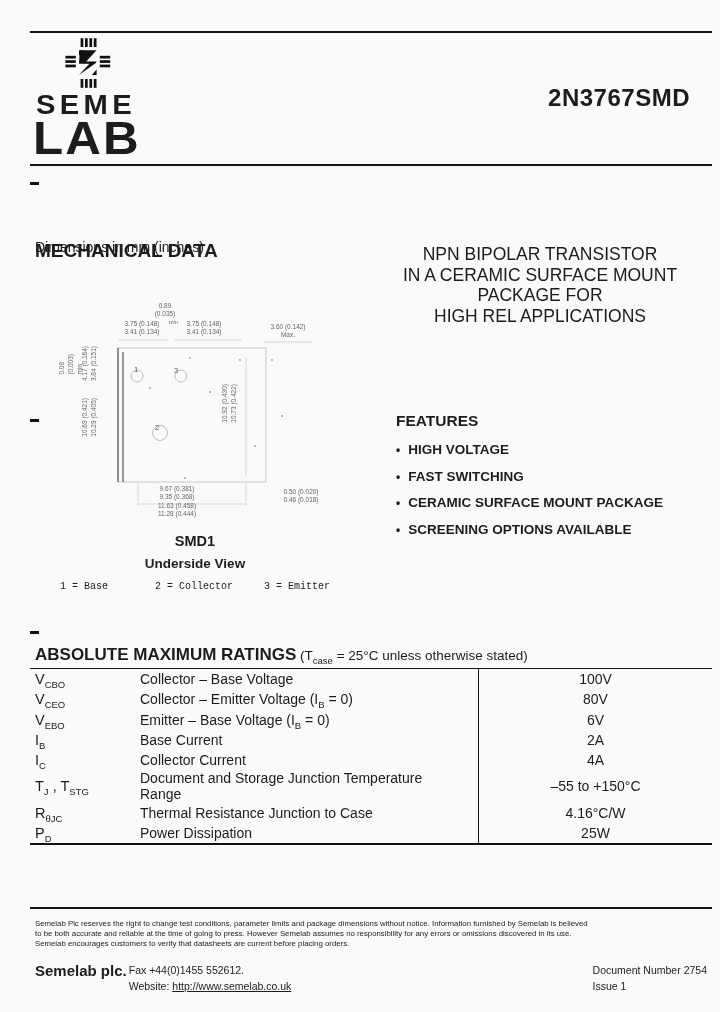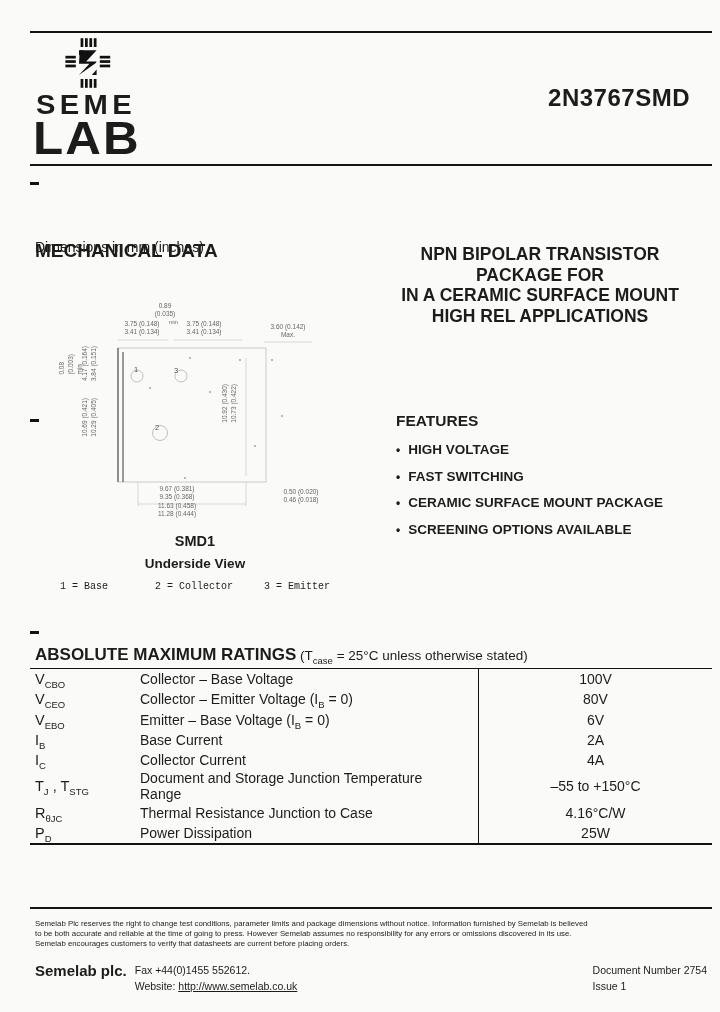--- a/index.html
+++ b/index.html
@@ -14,21 +14,21 @@
   
   .part-number{top:84px;right:30px;font-size:24px;font-weight:bold;letter-spacing:.5px;}
   .brand{left:33px;top:36px;width:180px;}
   .brand-icon{position:absolute;left:30px;top:2px;}
   .brand-seme{position:absolute;left:3px;top:54px;font-size:27px;font-weight:900;letter-spacing:4px;transform:scaleX(1.08);transform-origin:left;}
   .brand-lab{position:absolute;left:0px;top:78px;font-size:47px;font-weight:900;letter-spacing:2px;transform:scaleX(1.05);transform-origin:left;line-height:1;}
   
   .mech-heading{left:35px;top:220px;font-size:19px;font-weight:bold;margin-top:20px;}
   .mech-sub{left:35px;top:239px;font-size:14px;}
   
-  .title-block{left:372px;top:244px;width:336px;text-align:center;font-size:17.5px;font-weight:bold;line-height:20.5px;}
+  .title-block{left:372px;top:244px;width:336px;text-align:center;font-size:17.5px;font-weight:normal;line-height:20.5px;}
   
   .features{left:396px;top:412px;width:300px;}
   .features-heading{font-size:15.5px;font-weight:bold;margin-bottom:12px;}
   .feature-item{font-size:13.5px;font-weight:bold;margin-bottom:11.5px;display:flex;align-items:baseline;}
   .bullet{font-size:12px;margin-right:8px;}
   
   .drawing{left:50px;top:296px;width:310px;height:245px;}
   .dim{position:absolute;font-size:6.5px;color:#666;line-height:1.3;text-align:center;white-space:nowrap;}
   .vdim{position:absolute;display:flex;gap:1px;}
   .vdim span{writing-mode:vertical-rl;transform:rotate(180deg);font-size:6.5px;color:#666;line-height:1.25;white-space:nowrap;}
@@ -42,21 +42,21 @@
   .ratings-cond{font-size:13.5px;display:inline;}
   sub{font-size:9.5px;line-height:0;}
   .ratings-table{left:30px;top:668px;width:682px;height:174px;border-top:1.5px solid #111;border-bottom:2.5px solid #111;display:flex;flex-direction:column;}
   .trow{flex:1;display:flex;align-items:center;}
   .tsym{width:105px;padding-left:5px;font-size:14.5px;}
   .tdesc{flex:1;font-size:14px;}
   .tval{width:233px;align-self:stretch;display:flex;align-items:center;justify-content:center;border-left:1.2px solid #111;font-size:14px;margin-left:16px;}
   
   .disclaimer{left:35px;top:919px;width:672px;font-size:7.8px;line-height:9.8px;color:#222;}
   .footer-row{left:35px;top:962px;width:672px;display:flex;align-items:flex-start;}
-  .company{font-size:15px;font-weight:bold;margin-right:8px;}
+  .company{font-size:15px;font-weight:bold;margin-right:2px;}
   .contact-col{font-size:10.5px;line-height:16px;margin-right:18px;}
   .doc-col{margin-left:auto;text-align:left;font-size:10.5px;line-height:16px;}
   .link{text-decoration:underline;color:#1c1c1c;cursor:pointer;}
   .scan-mark{position:absolute;left:30px;width:9px;height:3px;background:#111;}
 </style>
 </head>
 <body>
 
 <div class="rule" style="left:30px;top:31px;width:682px;height:2px;"></div>
 <div class="rule" style="left:30px;top:164px;width:682px;height:2px;"></div>
@@ -90,22 +90,22 @@
   <div class="brand-seme">SEME</div>
   <div class="brand-lab">LAB</div>
 </div>
 <div class="abs part-number">2N3767SMD</div>
 
 <div class="abs mech-heading">MECHANICAL DATA</div>
 <div class="abs mech-sub">Dimensions in mm (inches)</div>
 
 <div class="abs title-block">
   <div>NPN BIPOLAR TRANSISTOR</div>
+  <div>IN A CERAMIC SURFACE MOUNT</div>
   <div>PACKAGE FOR</div>
-  <div>IN A CERAMIC SURFACE MOUNT</div>
   <div>HIGH REL APPLICATIONS</div>
 </div>
 
 <div class="abs features">
   <div class="features-heading">FEATURES</div>
   <div class="feature-item">
       <span class="bullet">•</span>
       <span>HIGH VOLTAGE</span>
     </div>
   <div class="feature-item">

